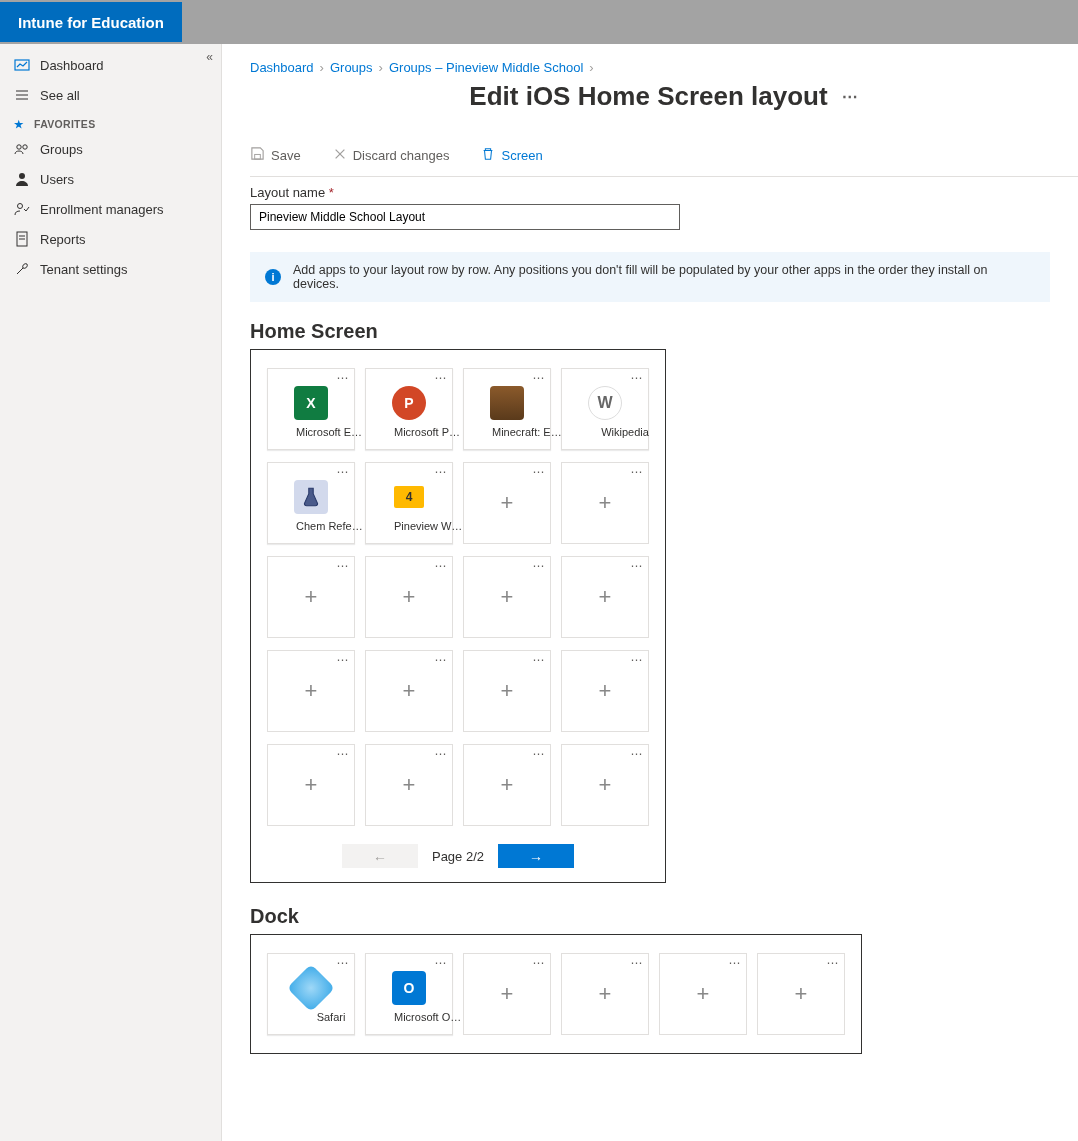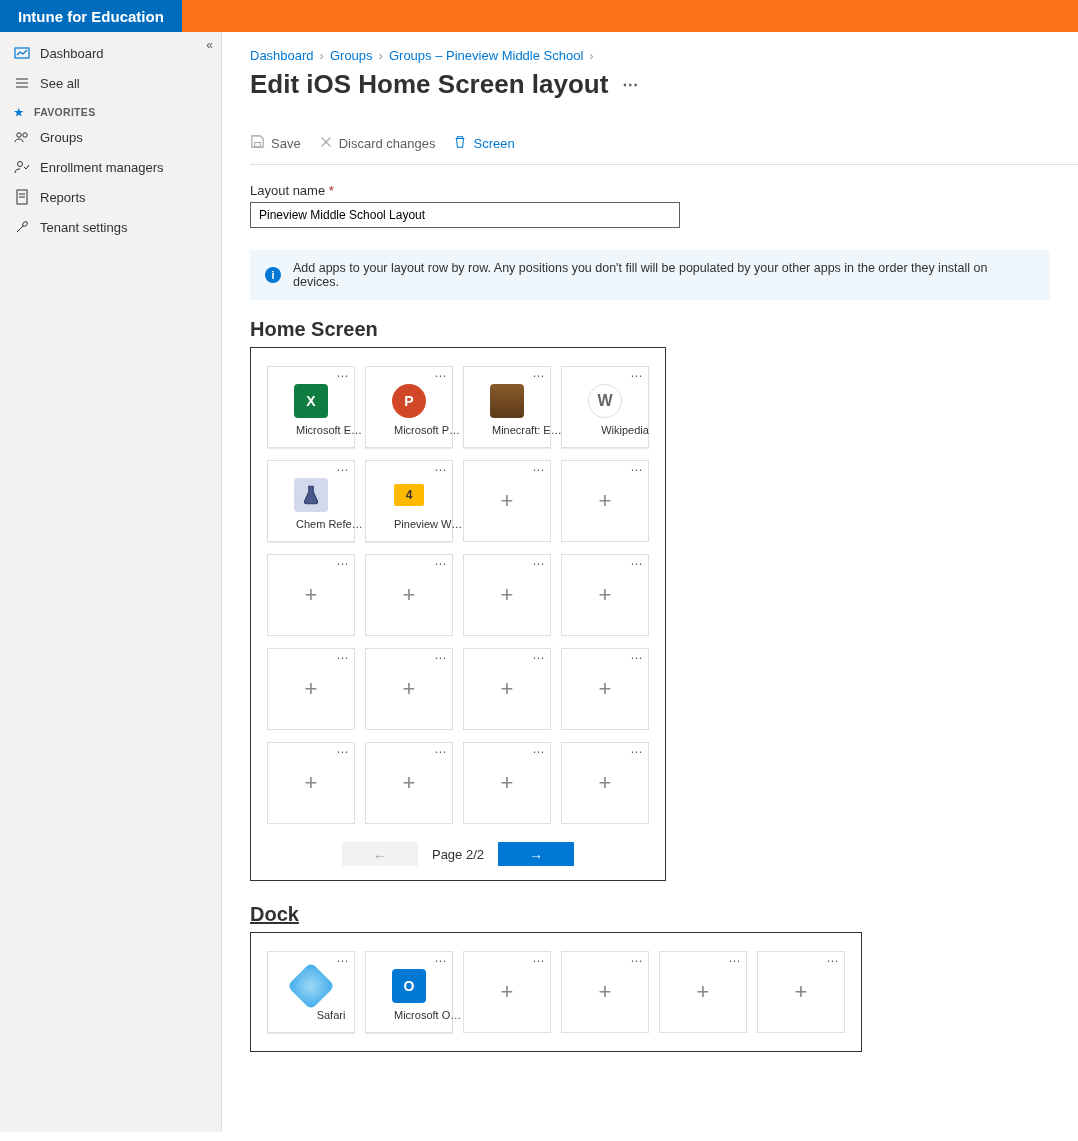--- a/index.html
+++ b/index.html
@@ -1,32 +1,32 @@
 <!DOCTYPE html>
 <html><head>
 <meta charset="utf-8">
 <style>
 * { box-sizing: border-box; margin: 0; padding: 0; }
 body { font-family: "Segoe UI", Arial, sans-serif; font-size: 13px; color: #323130; background: #fff; }
-.topbar { background: #f97316; color: #fff; height: 32px; display: flex; align-items: center; }
+.topbar { background: #a3a3a3; color: #fff; height: 44px; display: flex; align-items: center; }
 .topbar .brand { background: #006cbe; padding: 0 18px; height: 40px; display: flex; align-items: center; font-size: 15px; font-weight: 600; }
 .layout { display: flex; }
 .sidebar { width: 222px; background: #f3f2f1; border-right: 1px solid #e1dfdd; min-height: 1100px; padding-top: 6px; position: relative; }
 .sidebar .collapse { position: absolute; top: 6px; right: 8px; color: #605e5c; font-size: 12px; cursor: pointer; }
 .side-item { display: flex; align-items: center; padding: 7px 14px; cursor: pointer; gap: 10px; font-size: 13px; color: #323130; }
 .side-section { padding: 8px 14px 4px 34px; font-size: 10.5px; font-weight: 700; color: #605e5c; letter-spacing: 0.3px; }
 .side-section .star { color: #0078d4; margin-right: 6px; position: absolute; left: 14px; }
 .icon { width: 16px; height: 16px; display: inline-flex; align-items: center; justify-content: center; }
 .main { flex: 1; padding: 16px 0 30px 28px; }
 .breadcrumb { font-size: 13px; color: #0078d4; display: flex; align-items: center; gap: 6px; margin-bottom: 6px; }
 .breadcrumb a { color: #0078d4; text-decoration: none; cursor: pointer; }
 .breadcrumb .sep { color: #a19f9d; }
-h1 { font-size: 26px; font-weight: 600; margin-bottom: 28px; display: flex; align-items: center; gap: 14px; }
+h1 { font-size: 26px; font-weight: 600; margin-bottom: 28px; display: flex; align-items: center; gap: 14px; justify-content: center; }
 h1 .more { font-size: 16px; color: #605e5c; cursor: pointer; letter-spacing: 1px; }
-.toolbar { display: flex; gap: 18px; padding: 6px 0 12px 0; border-bottom: 1px solid #e1dfdd; margin-bottom: 18px; color: #605e5c; }
+.toolbar { display: flex; gap: 32px; padding: 6px 0 12px 0; border-bottom: 1px solid #e1dfdd; margin-bottom: 8px; color: #605e5c; }
 .tool-btn { display: flex; align-items: center; gap: 6px; font-size: 13px; cursor: pointer; color: #605e5c; }
 .tool-btn.active { color: #0078d4; }
 .field-label { font-size: 13px; margin-bottom: 4px; }
 .field-label .req { color: #a4262c; }
 .text-input { width: 430px; padding: 5px 8px; border: 1px solid #605e5c; font-size: 12px; font-family: inherit; }
 .info-banner { background: #eff6fc; border: 1px solid #eff6fc; padding: 10px 14px; margin: 22px 0 18px 0; display: flex; align-items: center; gap: 12px; font-size: 12.5px; max-width: 800px; }
 .info-banner .i { width: 16px; height: 16px; background: #0078d4; color: #fff; border-radius: 50%; display: flex; align-items: center; justify-content: center; font-size: 11px; font-weight: bold; flex-shrink: 0; }
 .section-title { font-weight: 600; font-size: 20px; margin-bottom: 6px; }
 .grid-frame { border: 1px solid #323130; padding: 18px 16px 14px 16px; display: inline-block; }
 .app-grid { display: grid; grid-template-columns: repeat(4, 88px); gap: 12px 10px; }
@@ -35,21 +35,21 @@
 .slot.filled { box-shadow: 0 1px 1px rgba(0,0,0,0.08); }
 .slot .dots { position: absolute; top: 2px; right: 5px; font-size: 12px; color: #605e5c; letter-spacing: 0.5px; cursor: pointer; }
 .slot .app-icon { width: 34px; height: 34px; margin-top: 6px; display: flex; align-items: center; justify-content: center; }
 .slot .app-name { font-size: 11px; margin-top: 6px; max-width: 78px; white-space: nowrap; overflow: hidden; text-overflow: ellipsis; text-align: center; padding: 0 4px; margin-left: 40px; }
 .slot .plus { font-size: 22px; color: #888; font-weight: 300; }
 .pager { display: flex; align-items: center; justify-content: center; gap: 14px; margin-top: 18px; }
 .pg-btn { width: 76px; height: 24px; display: flex; align-items: center; justify-content: center; cursor: pointer; font-size: 14px; }
 .pg-prev { background: #f3f2f1; color: #a19f9d; }
 .pg-next { background: #0078d4; color: #fff; }
 .pg-label { font-size: 13px; }
-.dock-section { margin-top: 22px; text-decoration: underline; }
+.dock-section { margin-top: 22px; }
 .dock-frame { border: 1px solid #323130; padding: 18px 16px; display: inline-block; }
 .excel-ic{width:34px;height:34px;background:#107c41;border-radius:4px;display:flex;align-items:center;justify-content:center;color:#fff;font-weight:700;font-size:14px;}
 .ppt-ic{width:34px;height:34px;background:#d24726;border-radius:50%;display:flex;align-items:center;justify-content:center;color:#fff;font-weight:700;font-size:14px;}
 .mc-ic{width:34px;height:34px;background:linear-gradient(#8b5a2b,#5a3a1b);border-radius:4px;}
 .wiki-ic{width:34px;height:34px;background:#fff;border:1px solid #ddd;border-radius:50%;display:flex;align-items:center;justify-content:center;color:#666;font-weight:700;font-size:16px;}
 .chem-ic{width:34px;height:34px;background:#d2d9ec;border-radius:4px;display:flex;align-items:center;justify-content:center;}
 .fold-ic{width:30px;height:22px;background:#ffb900;border-radius:2px;display:flex;align-items:center;justify-content:center;color:#323130;font-weight:700;font-size:12px;}
 .safari-ic{width:34px;height:34px;background:radial-gradient(#9fd8f7,#3aa9e8);border-radius:6px;transform:rotate(45deg);}
 .outlook-ic{width:34px;height:34px;background:#0078d4;border-radius:4px;display:flex;align-items:center;justify-content:center;color:#fff;font-weight:700;font-size:14px;}
 </style>
@@ -95,20 +95,29 @@
             <circle cx="5" cy="6" r="2.2" fill="none" stroke="#323130"></circle>
             <circle cx="11" cy="6" r="2.2" fill="none" stroke="#323130"></circle>
             <path d="M1 13c0-2 2-3 4-3s4 1 4 3" fill="none" stroke="#323130"></path>
           </svg>
         </span>
       <span>Groups</span>
     </div>
     <div class="side-item">
       <span class="icon">
           <svg width="16" height="16" viewBox="0 0 16 16">
+            <circle cx="8" cy="5" r="3" fill="#323130"></circle>
+            <path d="M2 15c0-3 3-5 6-5s6 2 6 5" fill="#323130"></path>
+          </svg>
+        </span>
+      <span>Users</span>
+    </div>
+    <div class="side-item">
+      <span class="icon">
+          <svg width="16" height="16" viewBox="0 0 16 16">
             <circle cx="6" cy="5" r="2.5" fill="none" stroke="#323130"></circle>
             <path d="M1 14c0-3 2-4 5-4" fill="none" stroke="#323130"></path>
             <path d="M10 8l2 2 3-4" fill="none" stroke="#323130"></path>
           </svg>
         </span>
       <span>Enrollment managers</span>
     </div>
     <div class="side-item">
       <span class="icon">
           <svg width="16" height="16" viewBox="0 0 16 16">

